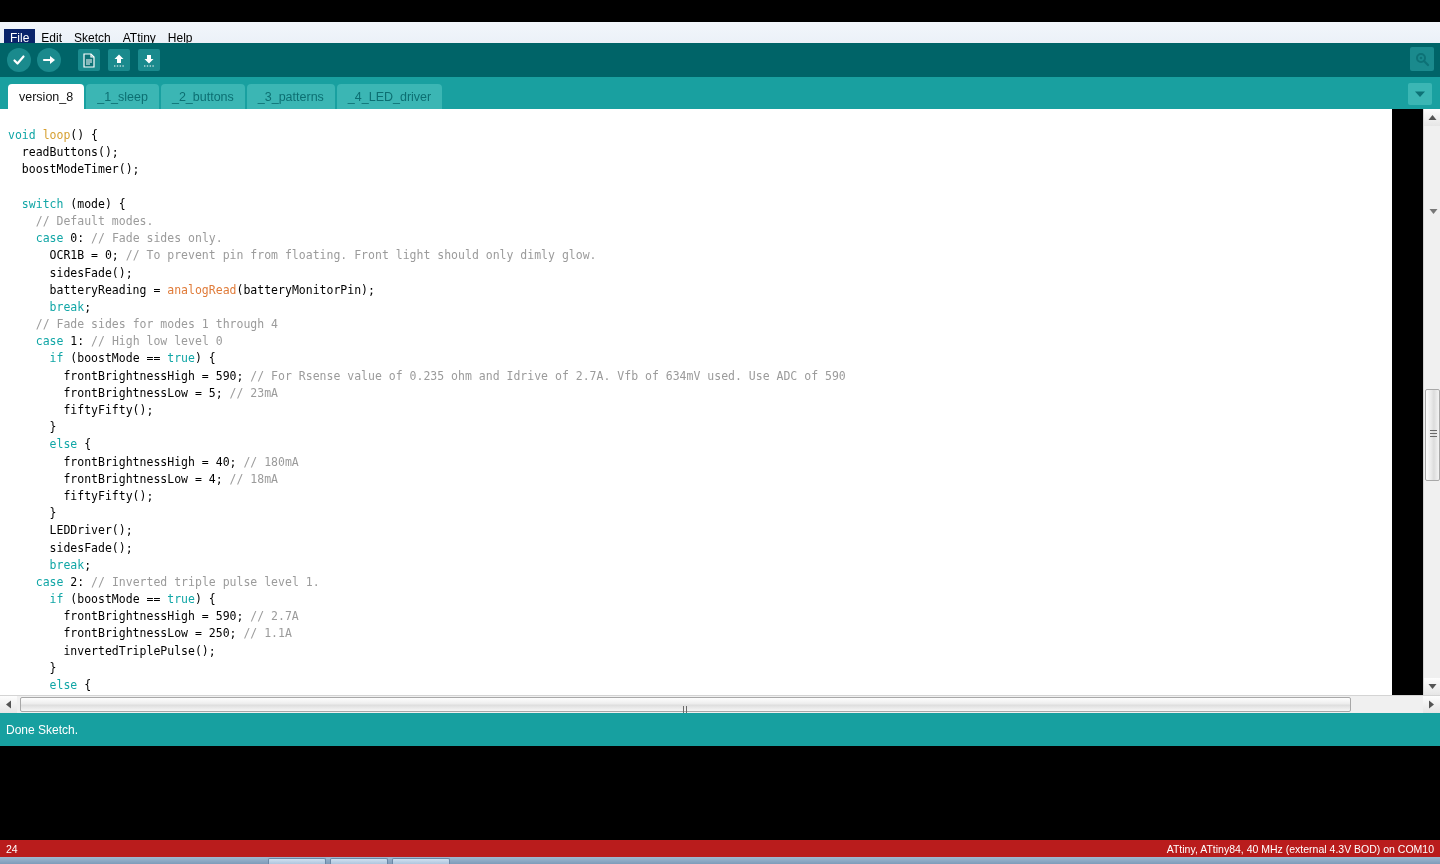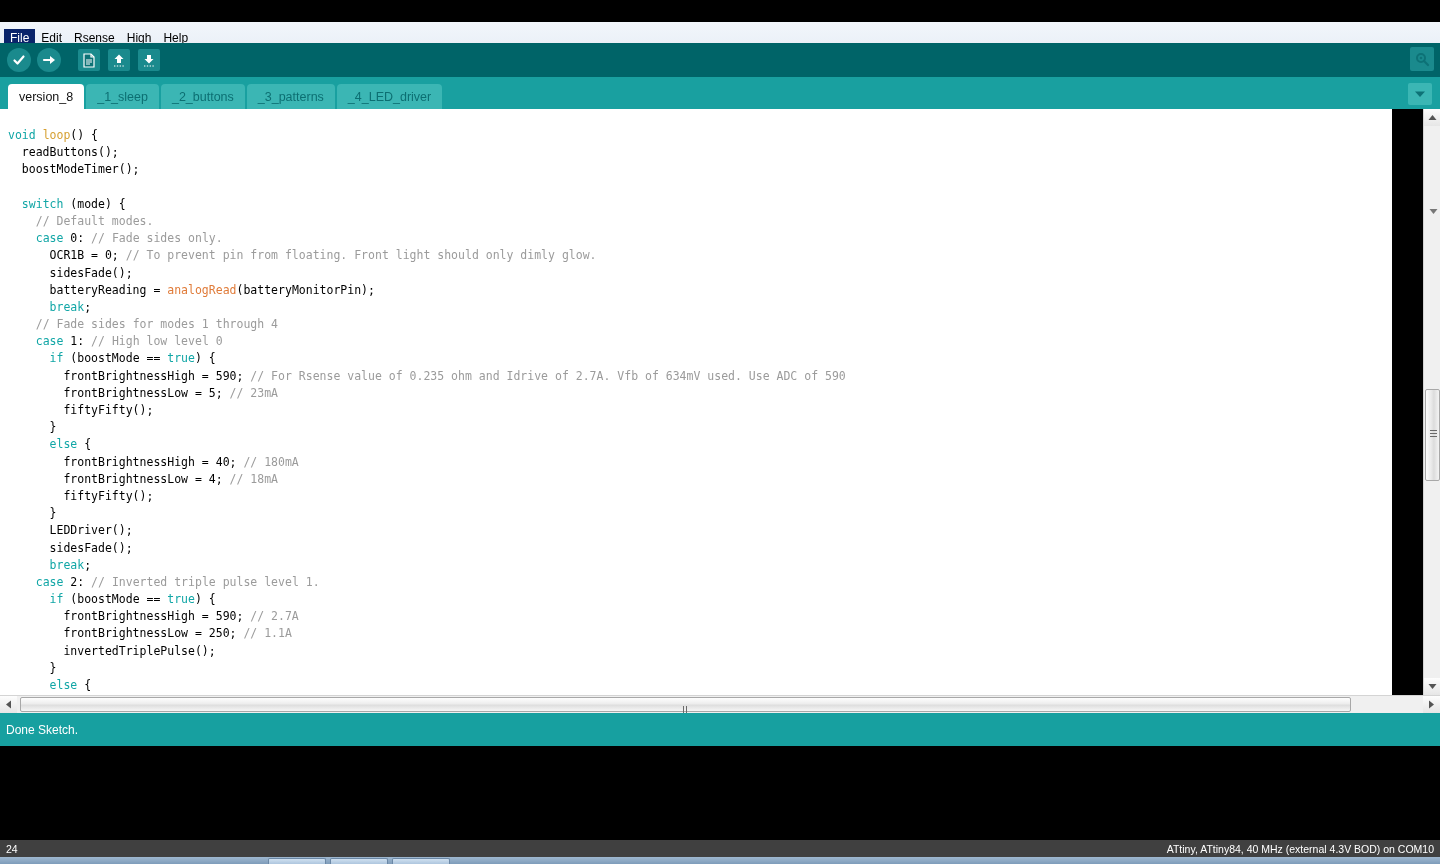--- a/index.html
+++ b/index.html
@@ -187,21 +187,21 @@
     font-size: 12px;
   }
   
   .console {
     position: absolute; left: 0; top: 746px; width: 1440px; height: 94px;
     background: #000000;
   }
   
   .bottombar {
     position: absolute; left: 0; top: 840px; width: 1440px; height: 17px;
-    background: #404040; color: #ffffff;
+    background: #b91c1c; color: #ffffff;
     display: flex; align-items: center; justify-content: space-between;
     padding: 0 6px; font-size: 10.5px;
   }
   
   .taskbar {
     position: absolute; left: 0; top: 857px; width: 1440px; height: 7px;
     background: linear-gradient(to bottom,#9fb8d0,#7e9cba);
   }
   .tb-seg {
     position: absolute; top: 1px; height: 6px;
@@ -211,22 +211,22 @@
 </style>
 </head>
 <body>
 
 <div id="app">
 
 
   <div class="menubar">
     <div class="menu-item selected"><u>File</u></div>
     <div class="menu-item"><u>Edit</u></div>
-    <div class="menu-item"><u>Rsense</u></div>
-    <div class="menu-item"><u>High</u></div>
+    <div class="menu-item"><u>Sketch</u></div>
+    <div class="menu-item"><u>ATtiny</u></div>
     <div class="menu-item"><u>Help</u></div>
   </div>
 
   <div class="toolbar">
     <div class="tb-btn">
       <div class="tb-round">
         <svg width="14" height="14" viewBox="0 0 14 14" aria-hidden="true">
           <polyline points="2.5,7.5 5.5,10.5 11.5,3.5" fill="none" stroke="#ffffff" stroke-width="2.2" stroke-linecap="round" stroke-linejoin="round"></polyline>
         </svg>
       </div>

